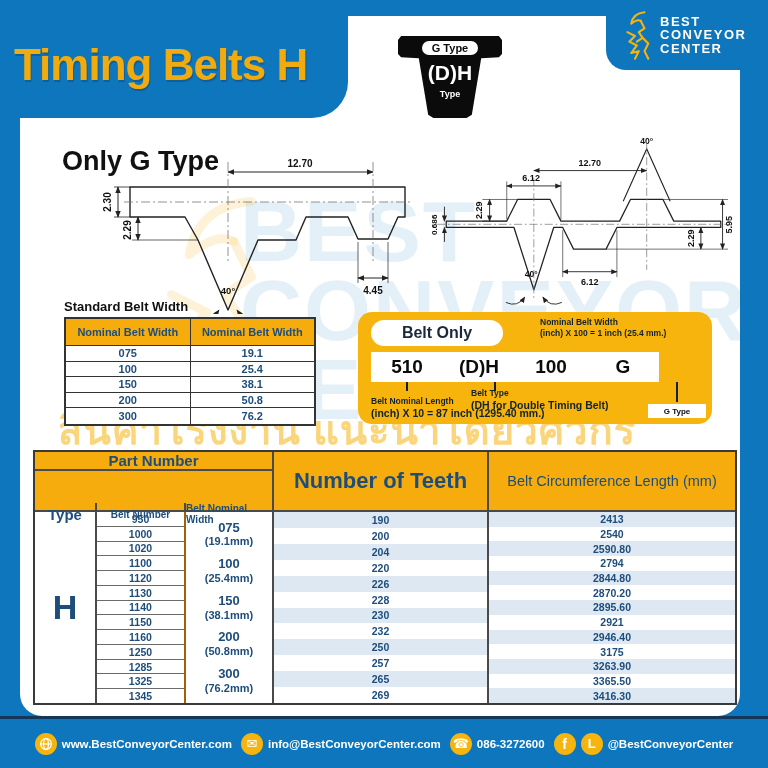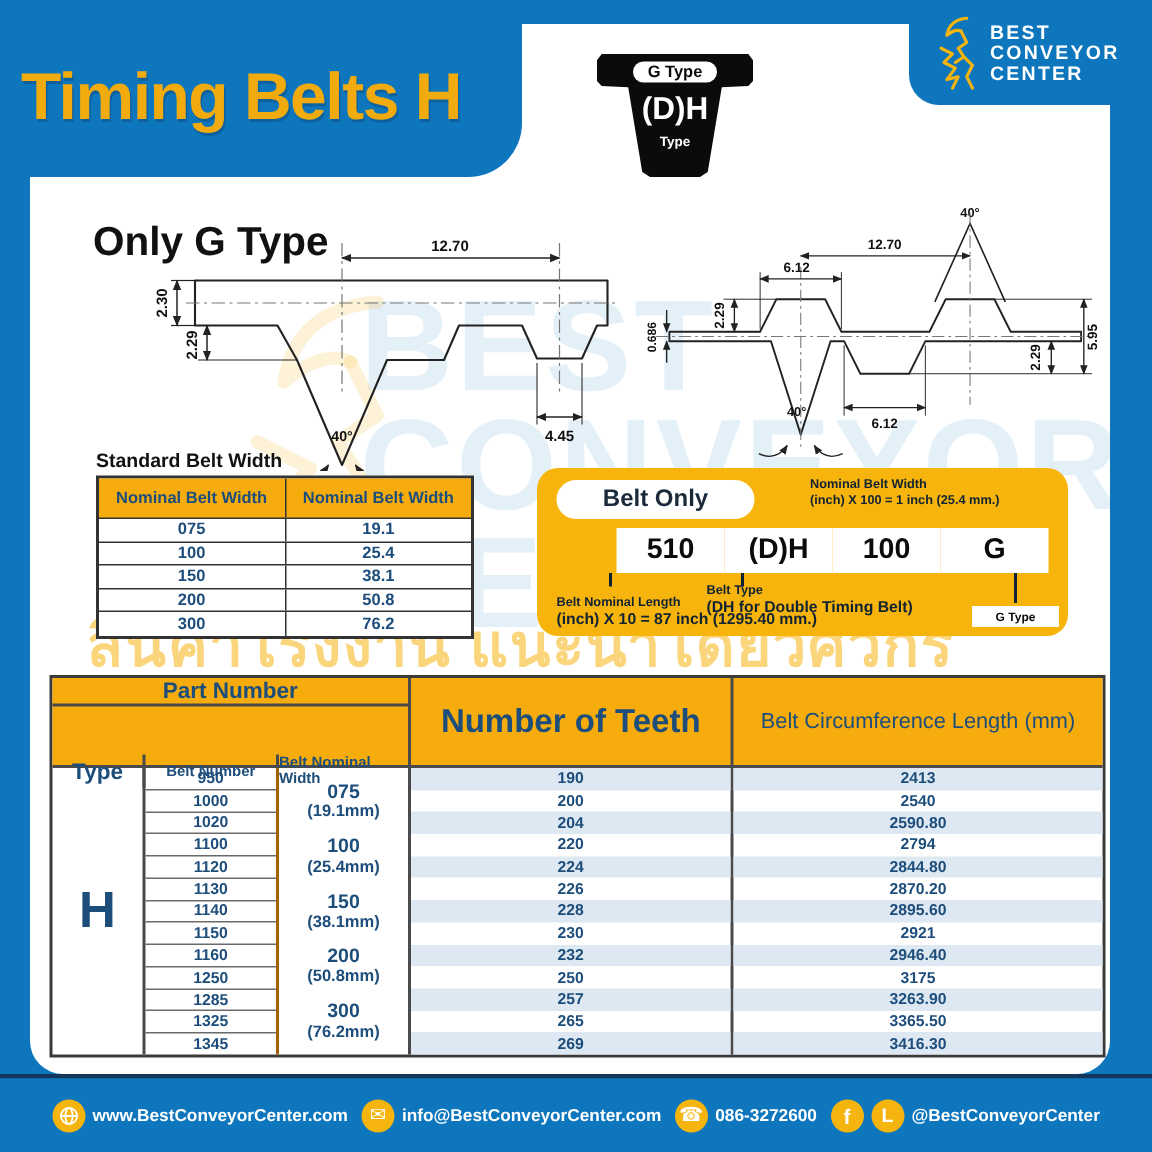--- a/index.html
+++ b/index.html
@@ -44,21 +44,21 @@
   .swt-h div:first-child{border-right:1.5px solid #333;}
   .swt-r{display:flex;height:15.5px;border-bottom:1px solid #333;}
   .swt-r:last-child{border-bottom:none;}
   .swt-r div{flex:1;display:flex;align-items:center;justify-content:center;font-size:11px;font-weight:bold;color:#1d4d7b;}
   .swt-r div:first-child{border-right:1.5px solid #333;}
   
   .bn-panel{position:absolute;left:358px;top:312px;width:354px;height:112px;background:#f7b40d;border-radius:14px;}
   .bn-title{position:absolute;left:13px;top:8px;width:132px;height:26px;background:#fff;border-radius:13px;
             display:flex;align-items:center;justify-content:center;font-size:16px;font-weight:bold;color:#1b2a3a;}
   .bn-widthnote{position:absolute;left:182px;top:5px;font-size:8.5px;font-weight:bold;color:#123;line-height:1.25;}
-  .bn-boxes{position:absolute;left:0;top:40px;width:100%;display:flex;justify-content:flex-end;padding:0 13px;}
+  .bn-boxes{position:absolute;left:0;top:40px;width:100%;display:flex;justify-content:flex-start;padding:0 13px;}
   .bn-box{width:72px;height:30px;background:#fff;display:flex;align-items:center;justify-content:center;
           font-size:19px;font-weight:bold;color:#0b0b0b;}
   .bn-conn{position:absolute;width:1.5px;height:9px;background:#123;top:70px;}
   .bn-lengthnote{position:absolute;left:13px;top:84px;font-size:8.5px;font-weight:bold;color:#123;line-height:1.3;}
   .bn-lengthnote .big{font-size:10.5px;}
   .bn-typenote{position:absolute;left:113px;top:76px;font-size:8.5px;font-weight:bold;color:#123;line-height:1.3;}
   .bn-typenote .big{font-size:10.5px;}
   .bn-gtag{position:absolute;left:290px;top:92px;width:58px;height:14px;background:#fff;display:flex;
            align-items:center;justify-content:center;font-size:8px;font-weight:bold;color:#0b0b0b;}
   
@@ -343,21 +343,20 @@
         <div class="wg">
             <div class="code">300</div>
             <div class="mm">(76.2mm)</div>
           </div>
       </div>
       <div class="b-teeth">
         <div class="srow">190</div>
         <div class="srow">200</div>
         <div class="srow">204</div>
         <div class="srow">220</div>
-        <div class="srow">224</div>
         <div class="srow">226</div>
         <div class="srow">228</div>
         <div class="srow">230</div>
         <div class="srow">232</div>
         <div class="srow">250</div>
         <div class="srow">257</div>
         <div class="srow">265</div>
         <div class="srow">269</div>
       </div>
       <div class="b-circ">

